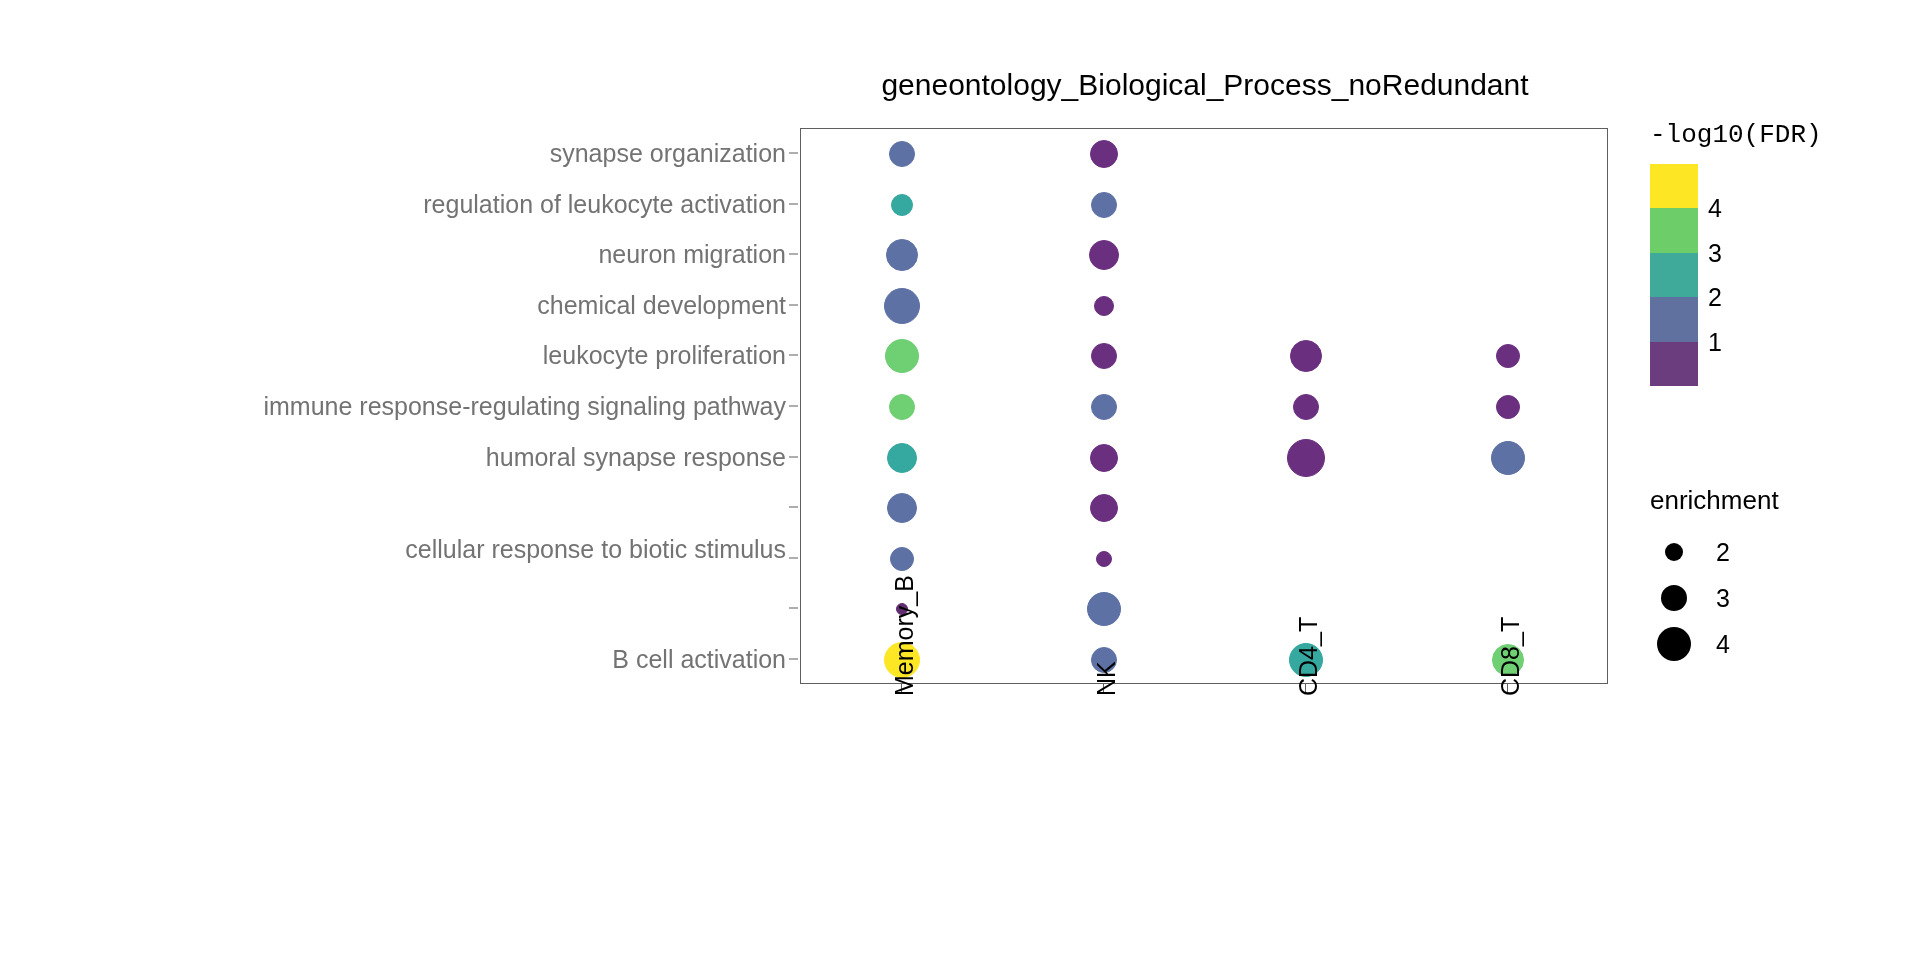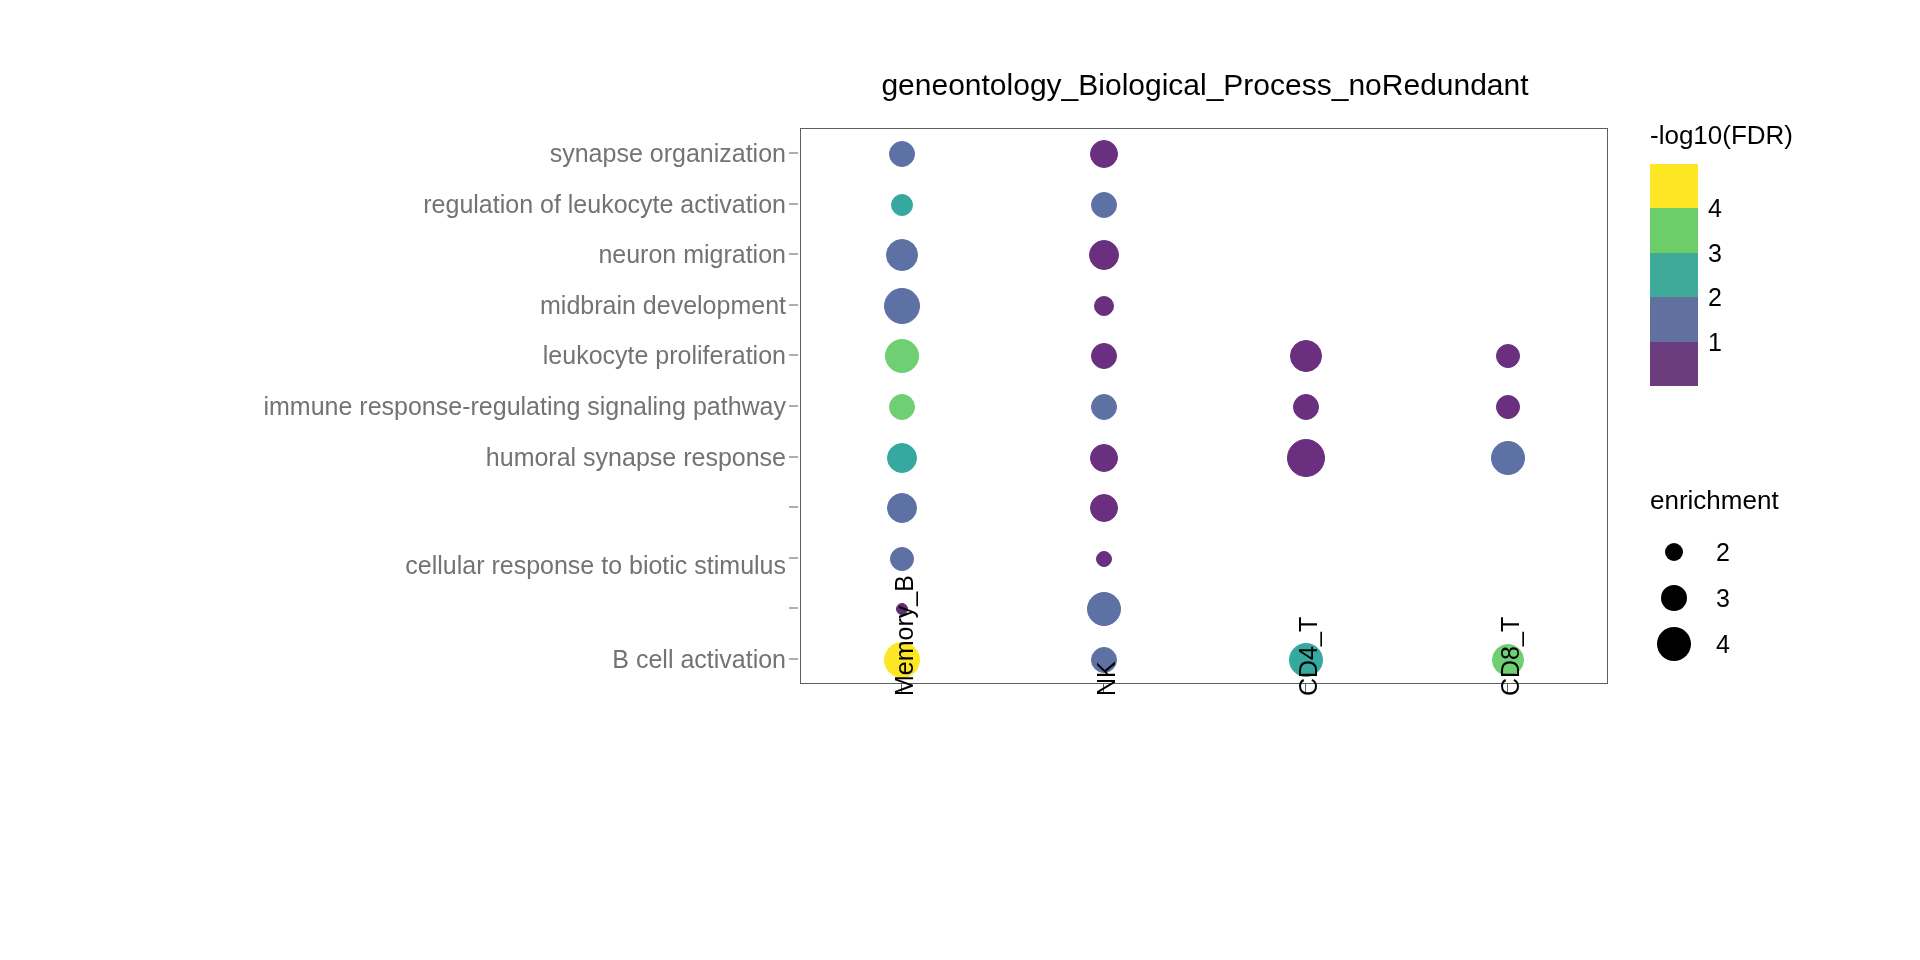--- a/index.html
+++ b/index.html
@@ -142,20 +142,21 @@
     left: 1650px;
     top: 120px;
   }
   #legend-color-title {
     position: absolute;
     left: 0;
     top: 0;
     font-size: 26px;
     line-height: 30px;
     white-space: nowrap;
+    font-family: Liberation Mono, monospace;
   }
   #colorbar {
     position: absolute;
     left: 0;
     top: 44px;
     width: 48px;
     height: 222px;
   }
   .cbar-seg {
     position: absolute;
@@ -212,25 +213,25 @@
 <body>
 
 <div id="figure">
 
   <div id="plot-title">geneontology_Biological_Process_noRedundant</div>
 
   <div id="y-axis-labels">
       <div class="ylabel" style="top: 25.2727px;">synapse organization</div>
       <div class="ylabel" style="top: 75.8182px;">regulation of leukocyte activation</div>
       <div class="ylabel" style="top: 126.364px;">neuron migration</div>
-      <div class="ylabel" style="top: 176.909px;">midbrain development</div>
+      <div class="ylabel" style="top: 176.909px;">chemical development</div>
       <div class="ylabel" style="top: 227.455px;">leukocyte proliferation</div>
       <div class="ylabel" style="top: 278px;">immune response-regulating signaling pathway</div>
       <div class="ylabel" style="top: 328.545px;">humoral synapse response</div>
-      <div class="ylabel" style="top: 437px;">cellular response to biotic stimulus</div>
+      <div class="ylabel" style="top: 421px;">cellular response to biotic stimulus</div>
       <div class="ylabel" style="top: 530.727px;">B cell activation</div>
     </div>
   <div id="y-ticks">
       <div class="ytick" style="top: 25.2727px;"></div>
       <div class="ytick" style="top: 75.8182px;"></div>
       <div class="ytick" style="top: 126.364px;"></div>
       <div class="ytick" style="top: 176.909px;"></div>
       <div class="ytick" style="top: 227.455px;"></div>
       <div class="ytick" style="top: 278px;"></div>
       <div class="ytick" style="top: 328.545px;"></div>

